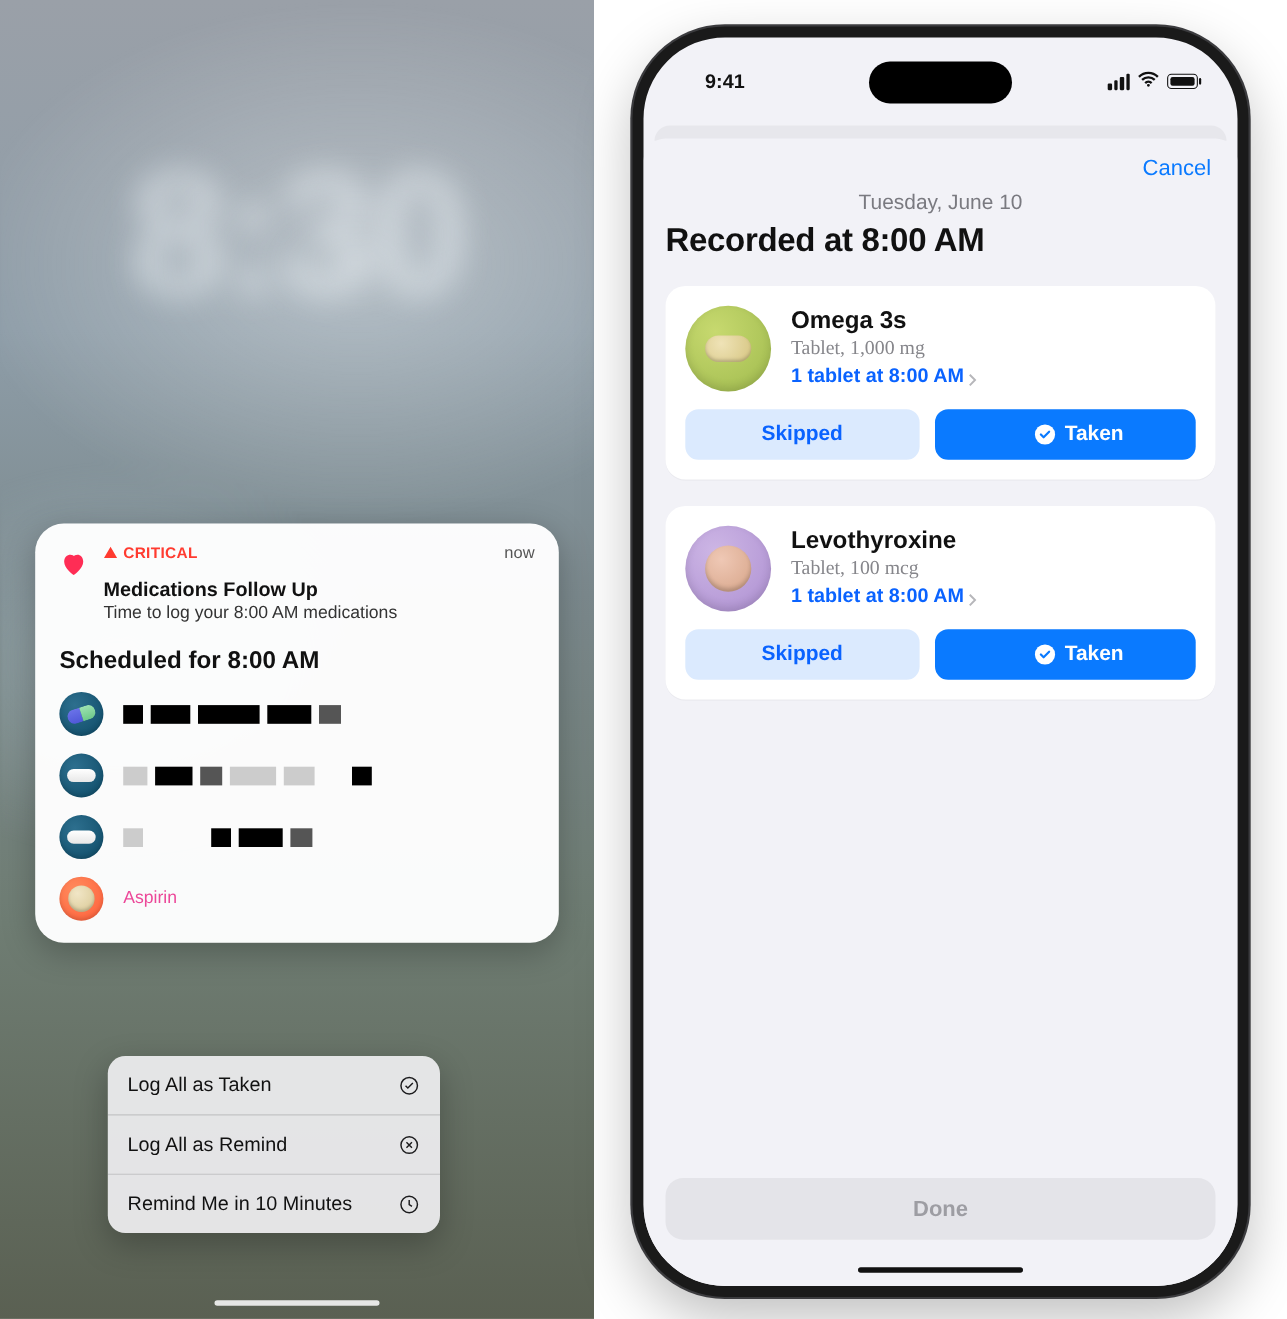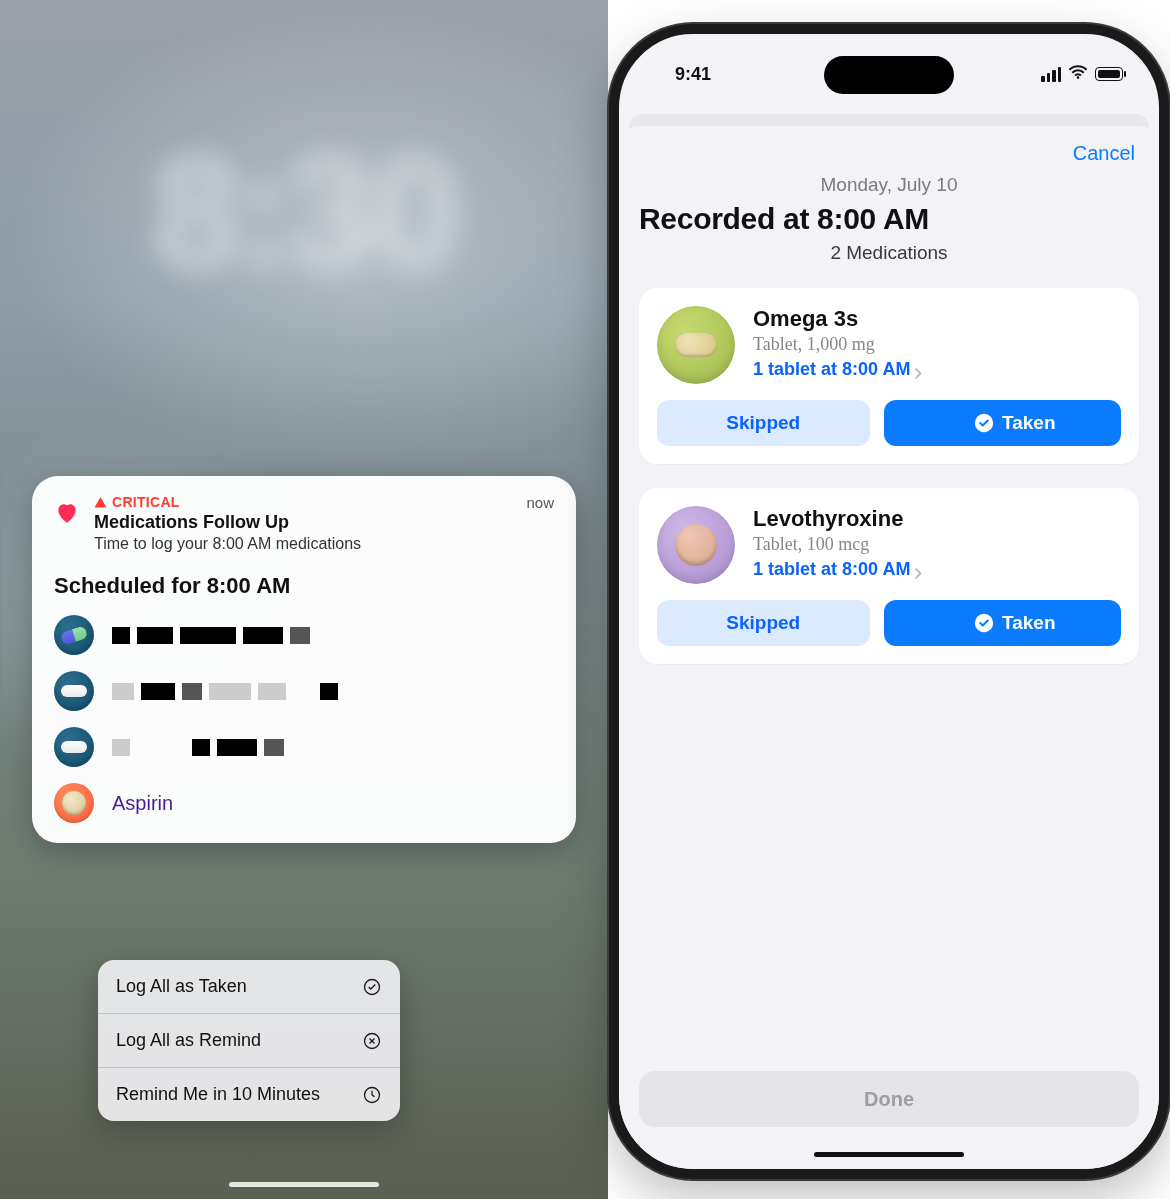--- a/index.html
+++ b/index.html
@@ -1,21 +1,21 @@
 <!DOCTYPE html>
 <html><head>
 <meta charset="utf-8">
 <style>
   * { box-sizing: border-box; margin: 0; padding: 0; }
   body { font-family: -apple-system, BlinkMacSystemFont, "Helvetica Neue", sans-serif; background: #fff; }
   .stage { width: 1170px; height: 1199px; display: flex; position: relative; }
 
   
   .left {
-    width: 608px; height: 1199px; position: relative; overflow: hidden;
+    width: 540px; height: 1199px; position: relative; overflow: hidden;
     background: linear-gradient(180deg, #9aa0a8 0%, #8e9da8 25%, #7c8a8e 45%, #6f7d73 70%, #5a6052 100%);
   }
   .left::before {
     content:""; position:absolute; inset:0;
     background:
       radial-gradient(ellipse 600px 400px at 60% 20%, rgba(255,255,255,0.35), transparent 60%),
       radial-gradient(ellipse 400px 300px at 20% 50%, rgba(180,200,210,0.4), transparent 60%);
     filter: blur(2px);
   }
   .lock-time {
@@ -32,21 +32,21 @@
   }
   .notif-header { display:flex; align-items:flex-start; }
   .heart {
     width:26px; height:26px; margin-right:14px; margin-top:6px; flex:none;
     display:flex; align-items:center; justify-content:center;
   }
   .heart svg { width:26px; height:26px; fill:#ff2d55; }
   .notif-head-texts { flex:1; }
   .crit-row { color:#ff3b30; font-size:14px; font-weight:700; letter-spacing:0.3px; display:flex; align-items:center; gap:5px; }
   .crit-row svg { width:13px; height:13px; fill:#ff3b30; }
-  .notif-title { font-size:18px; font-weight:600; color:#111; margin-top:2px; }
+  .notif-title { font-size:18px; font-weight:600; color:#111; margin-top:16px; }
   .notif-sub { font-size:16px; color:#333; margin-top:2px; }
   .notif-time { font-size:15px; color:#555; margin-left:auto; }
 
   .sched-title { font-size:22px; font-weight:600; color:#111; margin-top:20px; }
 
   .med-row { display:flex; align-items:center; gap:18px; margin-top:16px; }
   .med-icon {
     width:40px; height:40px; border-radius:50%; flex:none;
     display:flex; align-items:center; justify-content:center;
     box-shadow: inset 0 -2px 4px rgba(0,0,0,0.15);
@@ -67,21 +67,21 @@
     width:24px; height:24px; border-radius:50%;
     background: radial-gradient(circle at 35% 30%, #f1e6c6, #d8c793);
     box-shadow: inset 0 -2px 3px rgba(0,0,0,0.2);
   }
 
   .redacted { display:flex; gap:7px; align-items:center; }
   .rb { height:17px; background:#000; }
   .rg { height:17px; background:#ccc; }
   .rl { height:17px; background:#555; }
 
-  .med-label { font-size:20px; color:#4c1d95; }
+  .med-label { font-size:16px; color:#ec4899; }
 
   
   .action-menu {
     position:absolute; left:98px; top:960px; width:302px;
     background:rgba(235,235,237,0.95); border-radius:16px; overflow:hidden;
     box-shadow:0 10px 30px rgba(0,0,0,0.25);
   }
   .action-item {
     display:flex; align-items:center; justify-content:space-between;
     padding:16px 18px; font-size:18px; color:#111;
@@ -311,23 +311,22 @@
           <div class="batt">
               <i></i>
             </div>
         </div>
       </div>
       <div class="island"></div>
       <div class="sheet-stack"></div>
 
       <div class="sheet">
         <div class="cancel">Cancel</div>
-        <div class="sheet-date">Monday, July 10</div>
+        <div class="sheet-date">Tuesday, June 10</div>
         <div class="sheet-title">Recorded at 8:00 AM</div>
-        <div class="sheet-count">2 Medications</div>
 
         <div class="card">
           <div class="card-row">
             <div class="pill-badge bg-green">
                 <div class="tab-oval"></div>
               </div>
             <div class="card-texts">
               <div class="card-name">Omega 3s</div>
               <div class="card-form">Tablet, 1,000 mg</div>
               <div class="card-link">

